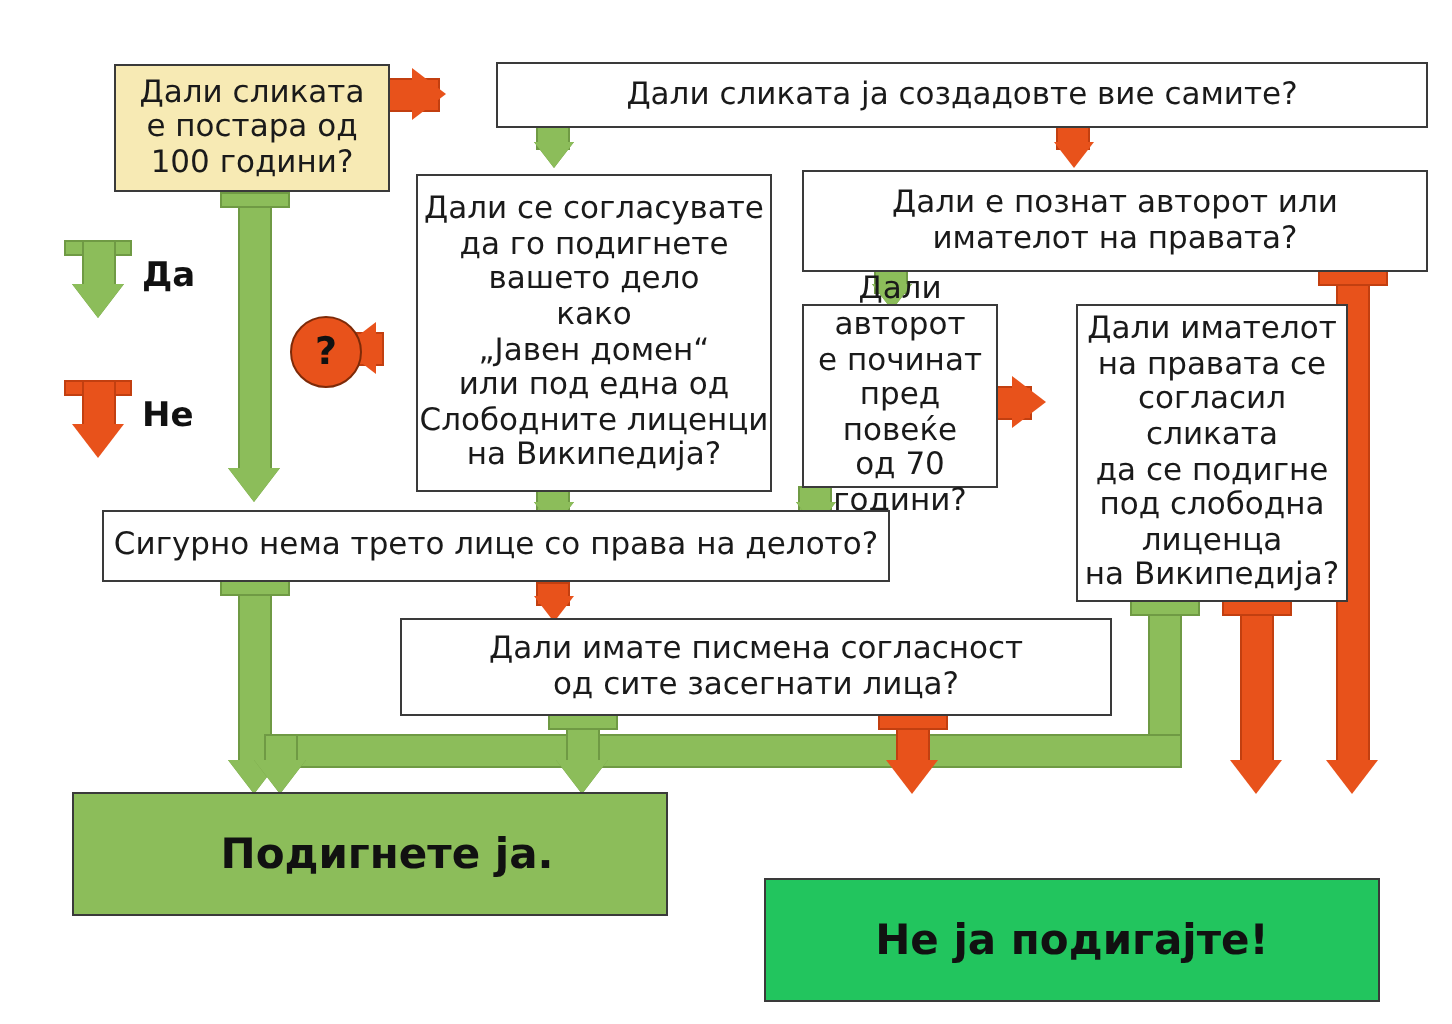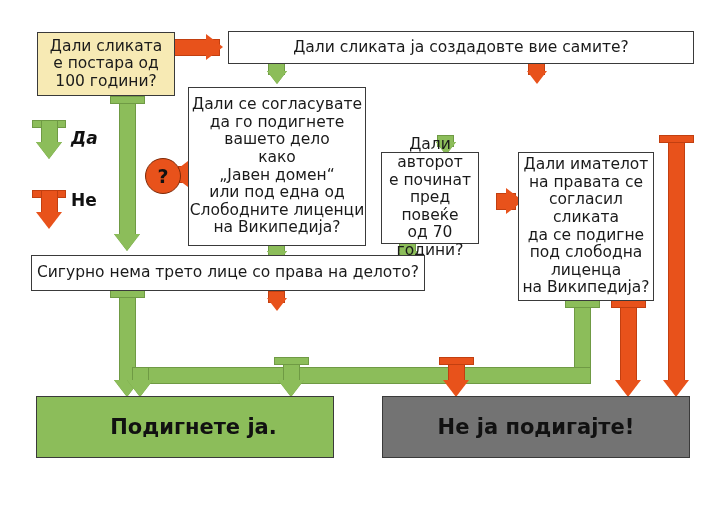--- a/index.html
+++ b/index.html
@@ -21,20 +21,21 @@
     box-sizing:border-box;
     border:1.6px solid #3a3a3a;
     background:#ffffff;
     color:#1a1a1a;
     display:flex;
     align-items:center;
     justify-content:center;
     text-align:center;
     line-height:1.14;
     z-index:6;
+    margin-left:20px;
   }
   .node .txt{
     display:block;
     white-space:pre-line;
     width:max-content;
     max-width:none;
   }
   .node.start{
     background:#f7eab4;
     border-color:#3a3a3a;
@@ -46,21 +47,21 @@
     box-sizing:border-box;
     border:1.6px solid #3a3a3a;
     display:flex;
     align-items:center;
     justify-content:center;
     font-weight:bold;
     color:#111111;
     z-index:7;
   }
   .terminal.good{background:#8cbd5a;padding-left:17px;}
-  .terminal.bad{background:#737373;}
+  .terminal.bad{background:#22c55e;margin-top:43px;}
 
   
   .seg{position:absolute;z-index:3;}
   .seg.green{background:#8cbd5a;border:1.4px solid #6f9a44;box-sizing:border-box;}
   .seg.orange{background:#e8521b;border:1.4px solid #c23f10;box-sizing:border-box;}
 
   .head{position:absolute;width:0;height:0;z-index:4;}
   .head.down.green{
     border-left:13px solid transparent;
     border-right:13px solid transparent;
@@ -194,20 +195,24 @@
     <span class="txt">Дали се согласувате
 да го подигнете
 вашето дело
 како
 „Јавен домен“
 или под една од
 Слободните лиценци
 на Википедија?</span>
   </div>
 
+  <div class="node" style="left:381px;top:85px;width:313px;height:51px;font-size:15.5px;">
+    <span class="txt">Дали е познат авторот или
+имателот на правата?</span>
+  </div>
 
   <div class="node" style="left:381px;top:152px;width:98px;height:92px;font-size:15.5px;">
     <span class="txt">Дали авторот
 е починат
 пред повеќе
 од 70 години?</span>
   </div>
 
   <div class="node" style="left:518px;top:152px;width:136px;height:149px;font-size:15.5px;">
     <span class="txt">Дали имателот
@@ -216,36 +221,40 @@
 да се подигне
 под слободна
 лиценца
 на Википедија?</span>
   </div>
 
   <div class="node" style="left:31px;top:255px;width:394px;height:36px;font-size:15.5px;">
     <span class="txt">Сигурно нема трето лице со права на делото?</span>
   </div>
 
+  <div class="node" style="left:180px;top:309px;width:356px;height:49px;font-size:15.5px;">
+    <span class="txt">Дали имате писмена согласност
+од сите засегнати лица?</span>
+  </div>
 
   <div class="terminal good" style="left:36px;top:396px;width:298px;height:62px;font-size:21px;">
     <span>Подигнете ја.</span>
   </div>
 
   <div class="terminal bad" style="left:382px;top:396px;width:308px;height:62px;font-size:21px;">
     <span>Не ја подигајте!</span>
   </div>
 
   <div class="qmark" style="left:145px;top:158px;">
     <span>?</span>
   </div>
 
   <div class="legend-bar green" style="left:32px;top:120px;width:34px;height:8px;"></div>
   <div class="legend-bar green" style="left:41px;top:120px;width:17px;height:24px;"></div>
   <div class="head down green" style="left:36px;top:142px;"></div>
-  <div class="legend-label" style="left:71px;top:128px;font-style:italic;">Да</div>
+  <div class="legend-label" style="left:71px;top:128px;">Да</div>
 
   <div class="legend-bar orange" style="left:32px;top:190px;width:34px;height:8px;"></div>
   <div class="legend-bar orange" style="left:41px;top:190px;width:17px;height:24px;"></div>
   <div class="head down orange" style="left:36px;top:212px;"></div>
-  <div class="legend-label" style="left:71px;top:190px;">Не</div>
+  <div class="legend-label" style="left:71px;top:198px;">Не</div>
 
 </div>
 
 </body></html>

